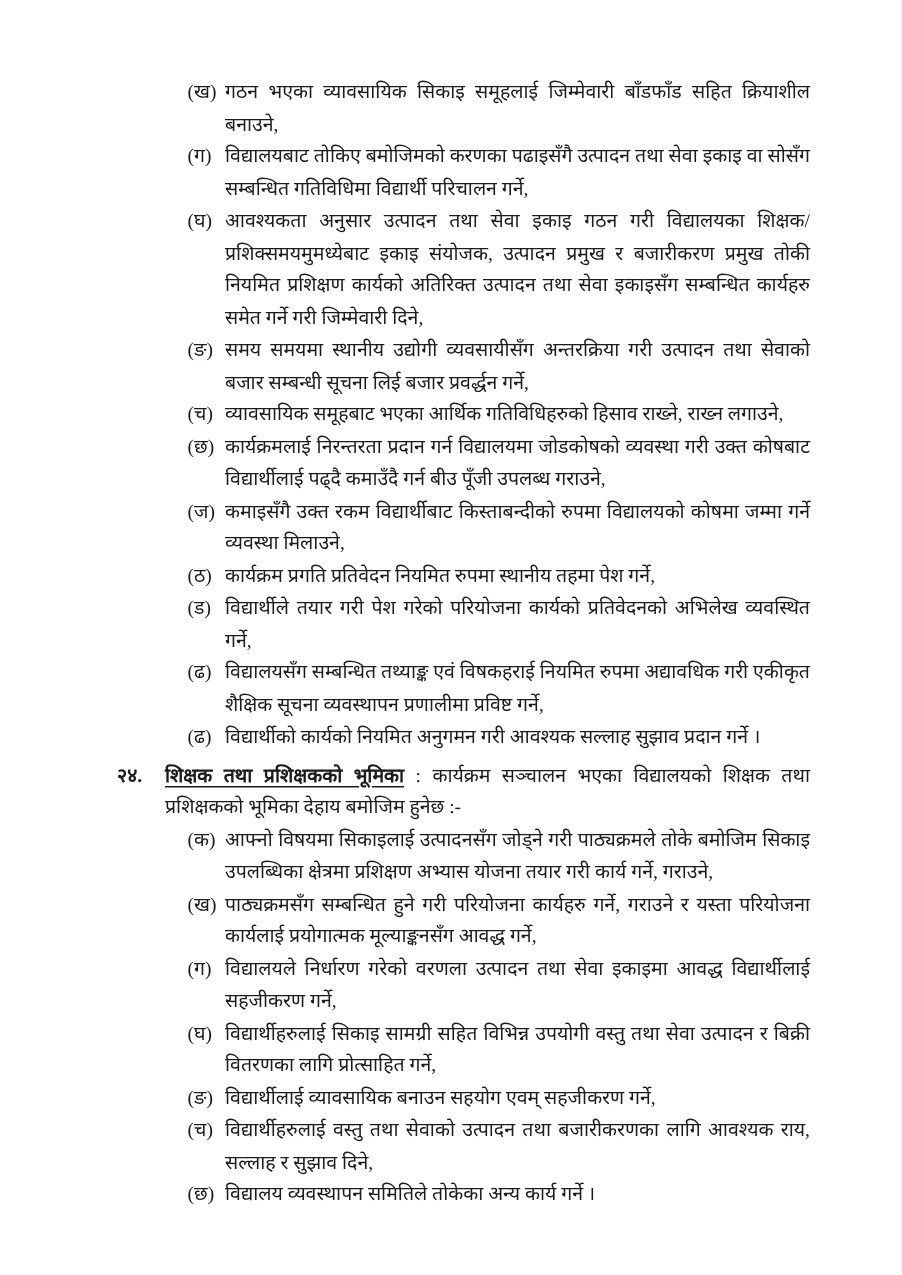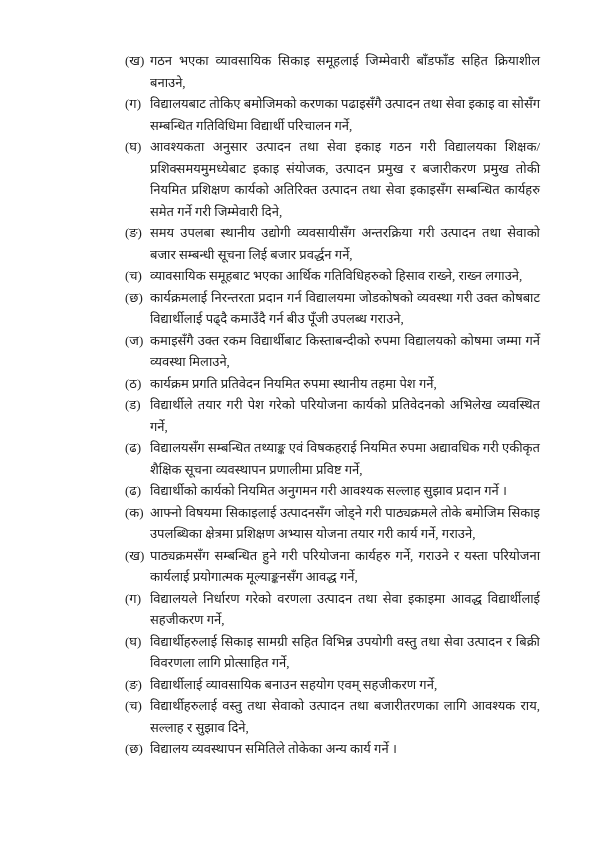--- a/index.html
+++ b/index.html
@@ -79,21 +79,21 @@
     <li class="doc-item">
         <span class="marker">(ग)</span>
         <span class="item-text">विद्यालयबाट तोकिए बमोजिमको करणका पढाइसँगै उत्पादन तथा सेवा इकाइ वा सोसँग सम्बन्धित गतिविधिमा विद्यार्थी परिचालन गर्ने,</span>
       </li>
     <li class="doc-item">
         <span class="marker">(घ)</span>
         <span class="item-text">आवश्यकता अनुसार उत्पादन तथा सेवा इकाइ गठन गरी विद्यालयका शिक्षक/प्रशिक्समयमुमध्येबाट इकाइ संयोजक, उत्पादन प्रमुख र बजारीकरण प्रमुख तोकी नियमित प्रशिक्षण कार्यको अतिरिक्त उत्पादन तथा सेवा इकाइसँग सम्बन्धित कार्यहरु समेत गर्ने गरी जिम्मेवारी दिने,</span>
       </li>
     <li class="doc-item">
         <span class="marker">(ङ)</span>
-        <span class="item-text">समय उपलबा स्थानीय उद्योगी व्यवसायीसँग अन्तरक्रिया गरी उत्पादन तथा सेवाको बजार सम्बन्धी सूचना लिई बजार प्रवर्द्धन गर्ने,</span>
+        <span class="item-text">समय समयमा स्थानीय उद्योगी व्यवसायीसँग अन्तरक्रिया गरी उत्पादन तथा सेवाको बजार सम्बन्धी सूचना लिई बजार प्रवर्द्धन गर्ने,</span>
       </li>
     <li class="doc-item">
         <span class="marker">(च)</span>
         <span class="item-text">व्यावसायिक समूहबाट भएका आर्थिक गतिविधिहरुको हिसाव राख्ने, राख्न लगाउने,</span>
       </li>
     <li class="doc-item">
         <span class="marker">(छ)</span>
         <span class="item-text">कार्यक्रमलाई निरन्तरता प्रदान गर्न विद्यालयमा जोडकोषको व्यवस्था गरी उक्त कोषबाट विद्यार्थीलाई पढ्दै कमाउँदै गर्न बीउ पूँजी उपलब्ध गराउने,</span>
       </li>
     <li class="doc-item">
@@ -111,45 +111,49 @@
     <li class="doc-item">
         <span class="marker">(ढ)</span>
         <span class="item-text">विद्यालयसँग सम्बन्धित तथ्याङ्क एवं विषकहराई नियमित रुपमा अद्यावधिक गरी एकीकृत शैक्षिक सूचना व्यवस्थापन प्रणालीमा प्रविष्ट गर्ने,</span>
       </li>
     <li class="doc-item">
         <span class="marker">(ढ)</span>
         <span class="item-text">विद्यार्थीको कार्यको नियमित अनुगमन गरी आवश्यक सल्लाह सुझाव प्रदान गर्ने ।</span>
       </li>
   </ol>
 
+  <div class="section-row">
+      <span class="sec-num">२४.</span>
+      <div class="sec-body"><span class="sec-title">शिक्षक तथा प्रशिक्षकको भूमिका</span><span> : कार्यक्रम सञ्चालन भएका विद्यालयको शिक्षक तथा प्रशिक्षकको भूमिका देहाय बमोजिम हुनेछ :-</span></div>
+    </div>
 
   <ol class="doc-list">
     <li class="doc-item">
         <span class="marker">(क)</span>
         <span class="item-text">आफ्नो विषयमा सिकाइलाई उत्पादनसँग जोड्ने गरी पाठ्यक्रमले तोके बमोजिम सिकाइ उपलब्धिका क्षेत्रमा प्रशिक्षण अभ्यास योजना तयार गरी कार्य गर्ने, गराउने,</span>
       </li>
     <li class="doc-item">
         <span class="marker">(ख)</span>
         <span class="item-text">पाठ्यक्रमसँग सम्बन्धित हुने गरी परियोजना कार्यहरु गर्ने, गराउने र यस्ता परियोजना कार्यलाई प्रयोगात्मक मूल्याङ्कनसँग आवद्ध गर्ने,</span>
       </li>
     <li class="doc-item">
         <span class="marker">(ग)</span>
         <span class="item-text">विद्यालयले निर्धारण गरेको वरणला उत्पादन तथा सेवा इकाइमा आवद्ध विद्यार्थीलाई सहजीकरण गर्ने,</span>
       </li>
     <li class="doc-item">
         <span class="marker">(घ)</span>
-        <span class="item-text">विद्यार्थीहरुलाई सिकाइ सामग्री सहित विभिन्न उपयोगी वस्तु तथा सेवा उत्पादन र बिक्री विवरणला लागि प्रोत्साहित गर्ने,</span>
+        <span class="item-text">विद्यार्थीहरुलाई सिकाइ सामग्री सहित विभिन्न उपयोगी वस्तु तथा सेवा उत्पादन र बिक्री वितरणका लागि प्रोत्साहित गर्ने,</span>
       </li>
     <li class="doc-item">
         <span class="marker">(ङ)</span>
         <span class="item-text">विद्यार्थीलाई व्यावसायिक बनाउन सहयोग एवम् सहजीकरण गर्ने,</span>
       </li>
     <li class="doc-item">
         <span class="marker">(च)</span>
-        <span class="item-text">विद्यार्थीहरुलाई वस्तु तथा सेवाको उत्पादन तथा बजारीतरणका लागि आवश्यक राय, सल्लाह र सुझाव दिने,</span>
+        <span class="item-text">विद्यार्थीहरुलाई वस्तु तथा सेवाको उत्पादन तथा बजारीकरणका लागि आवश्यक राय, सल्लाह र सुझाव दिने,</span>
       </li>
     <li class="doc-item">
         <span class="marker">(छ)</span>
         <span class="item-text">विद्यालय व्यवस्थापन समितिले तोकेका अन्य कार्य गर्ने ।</span>
       </li>
   </ol>
 
 
 </div>
 

